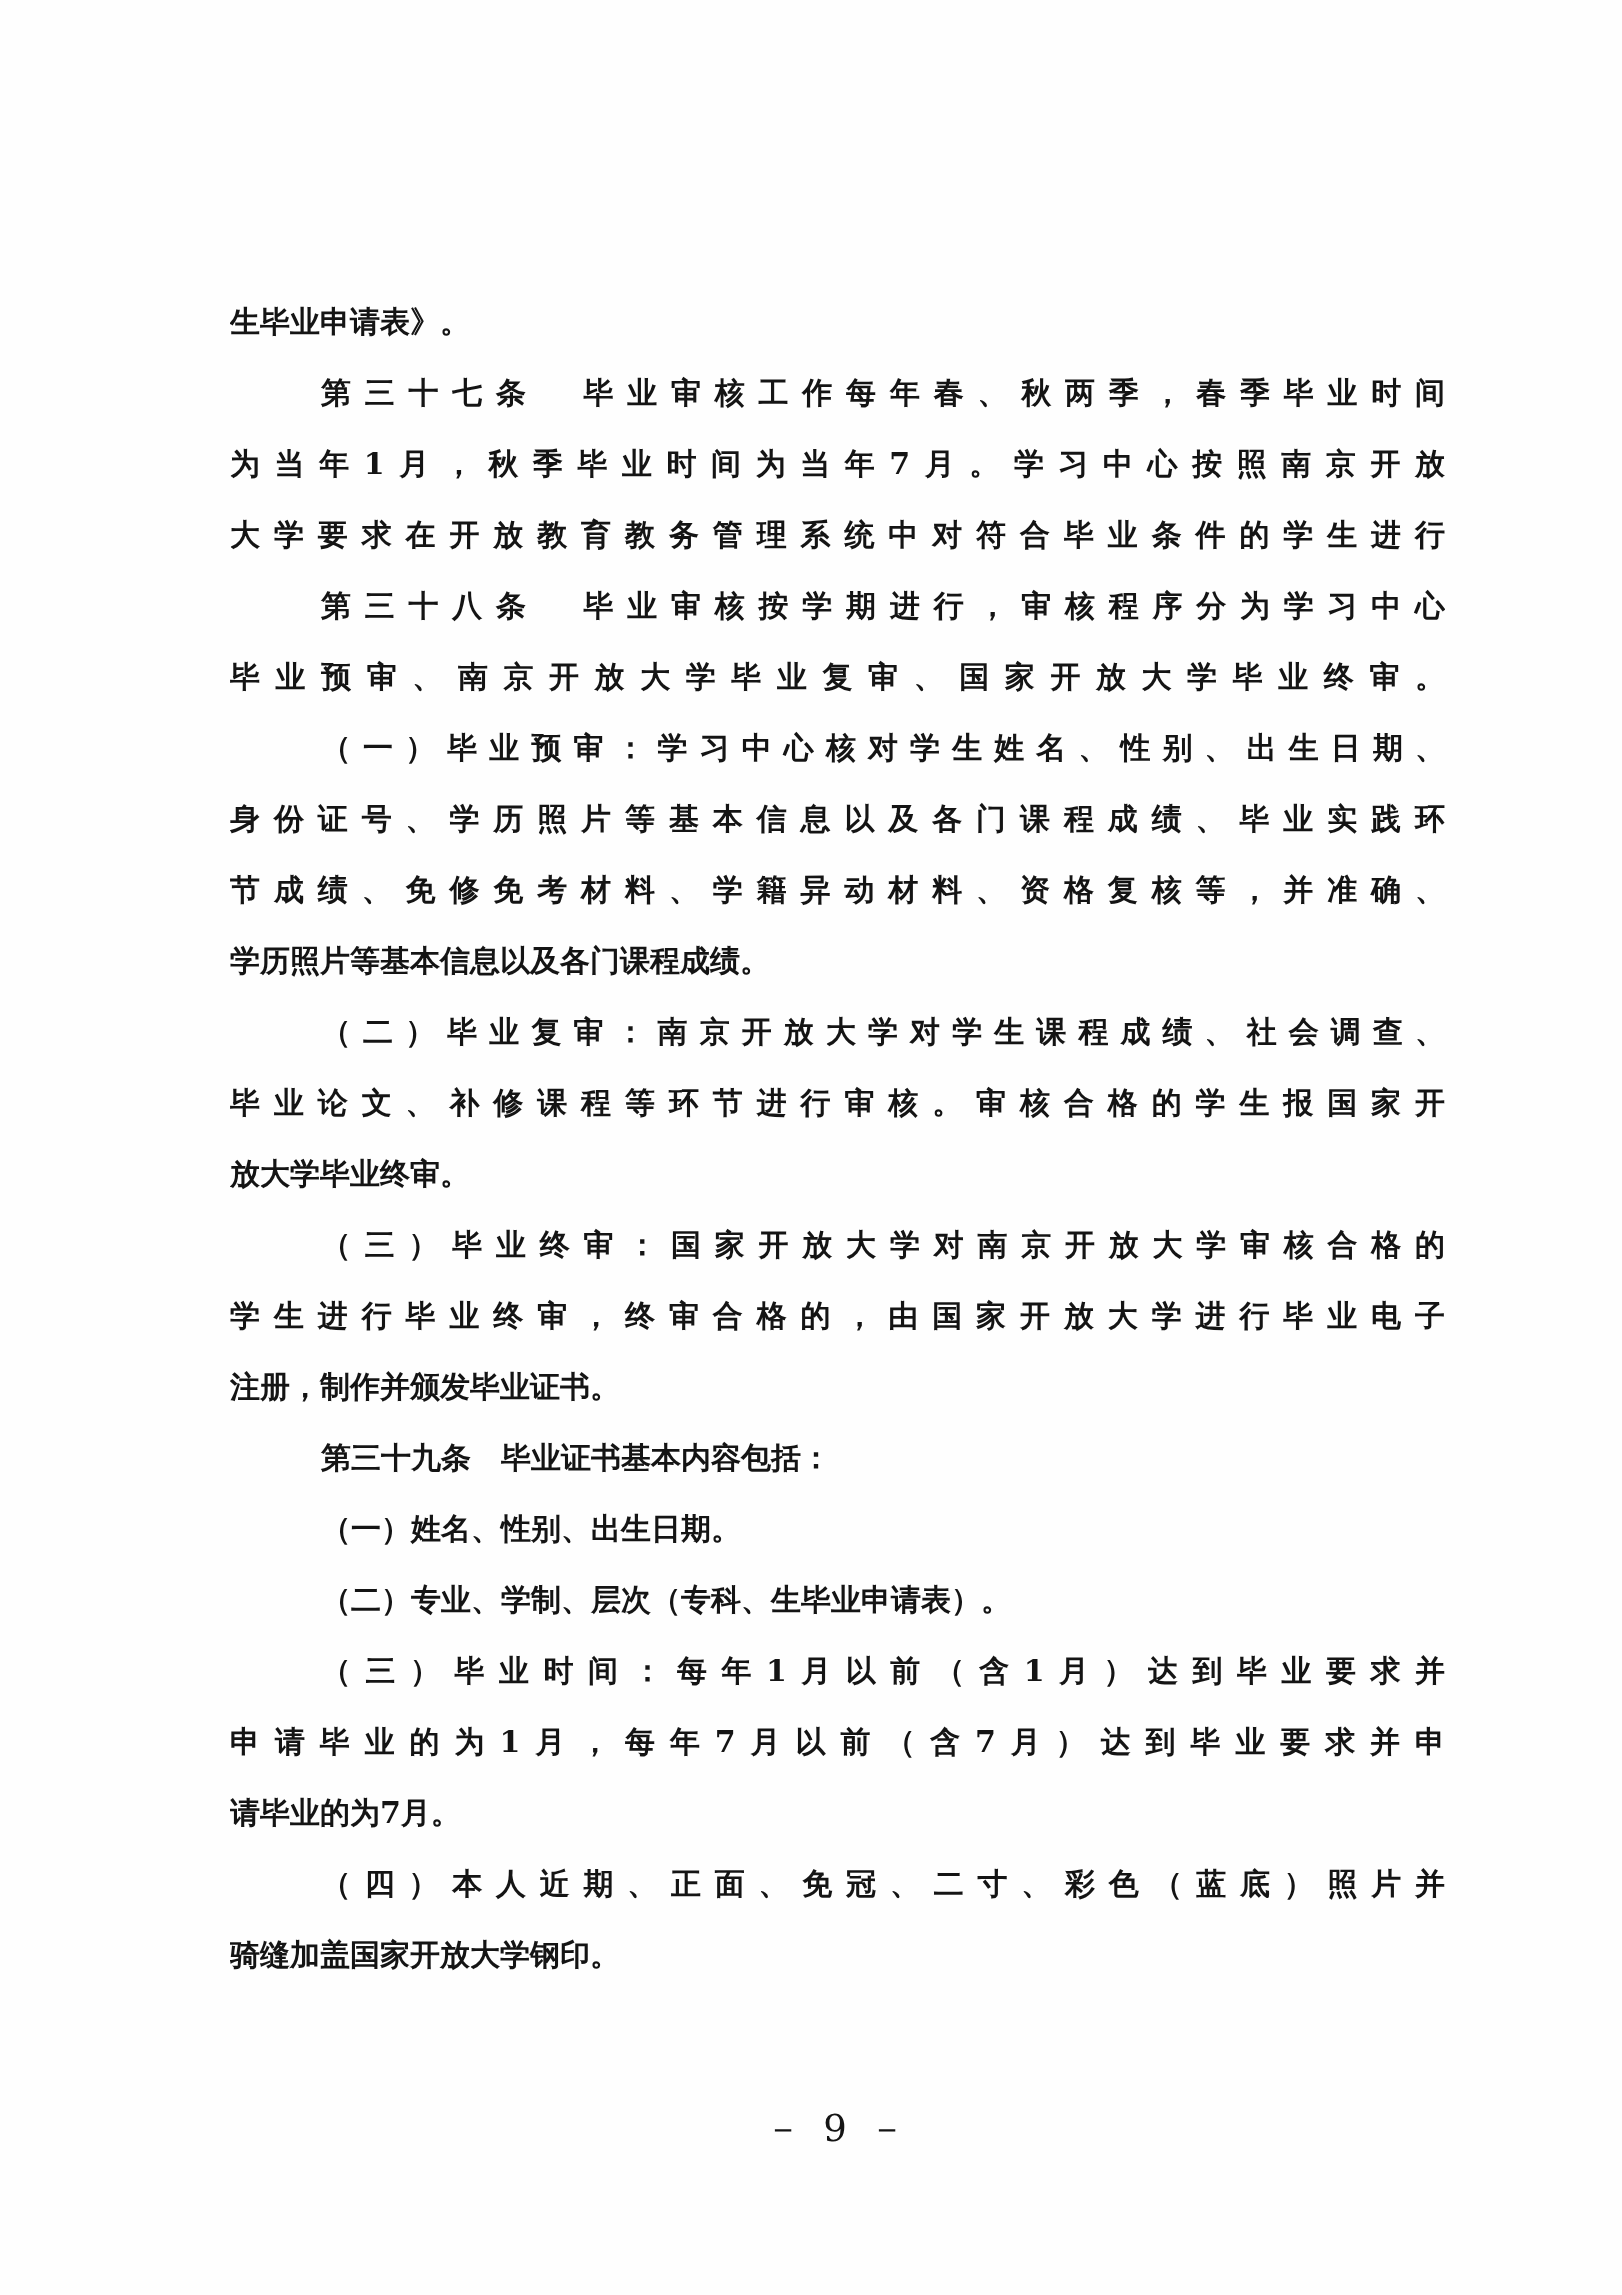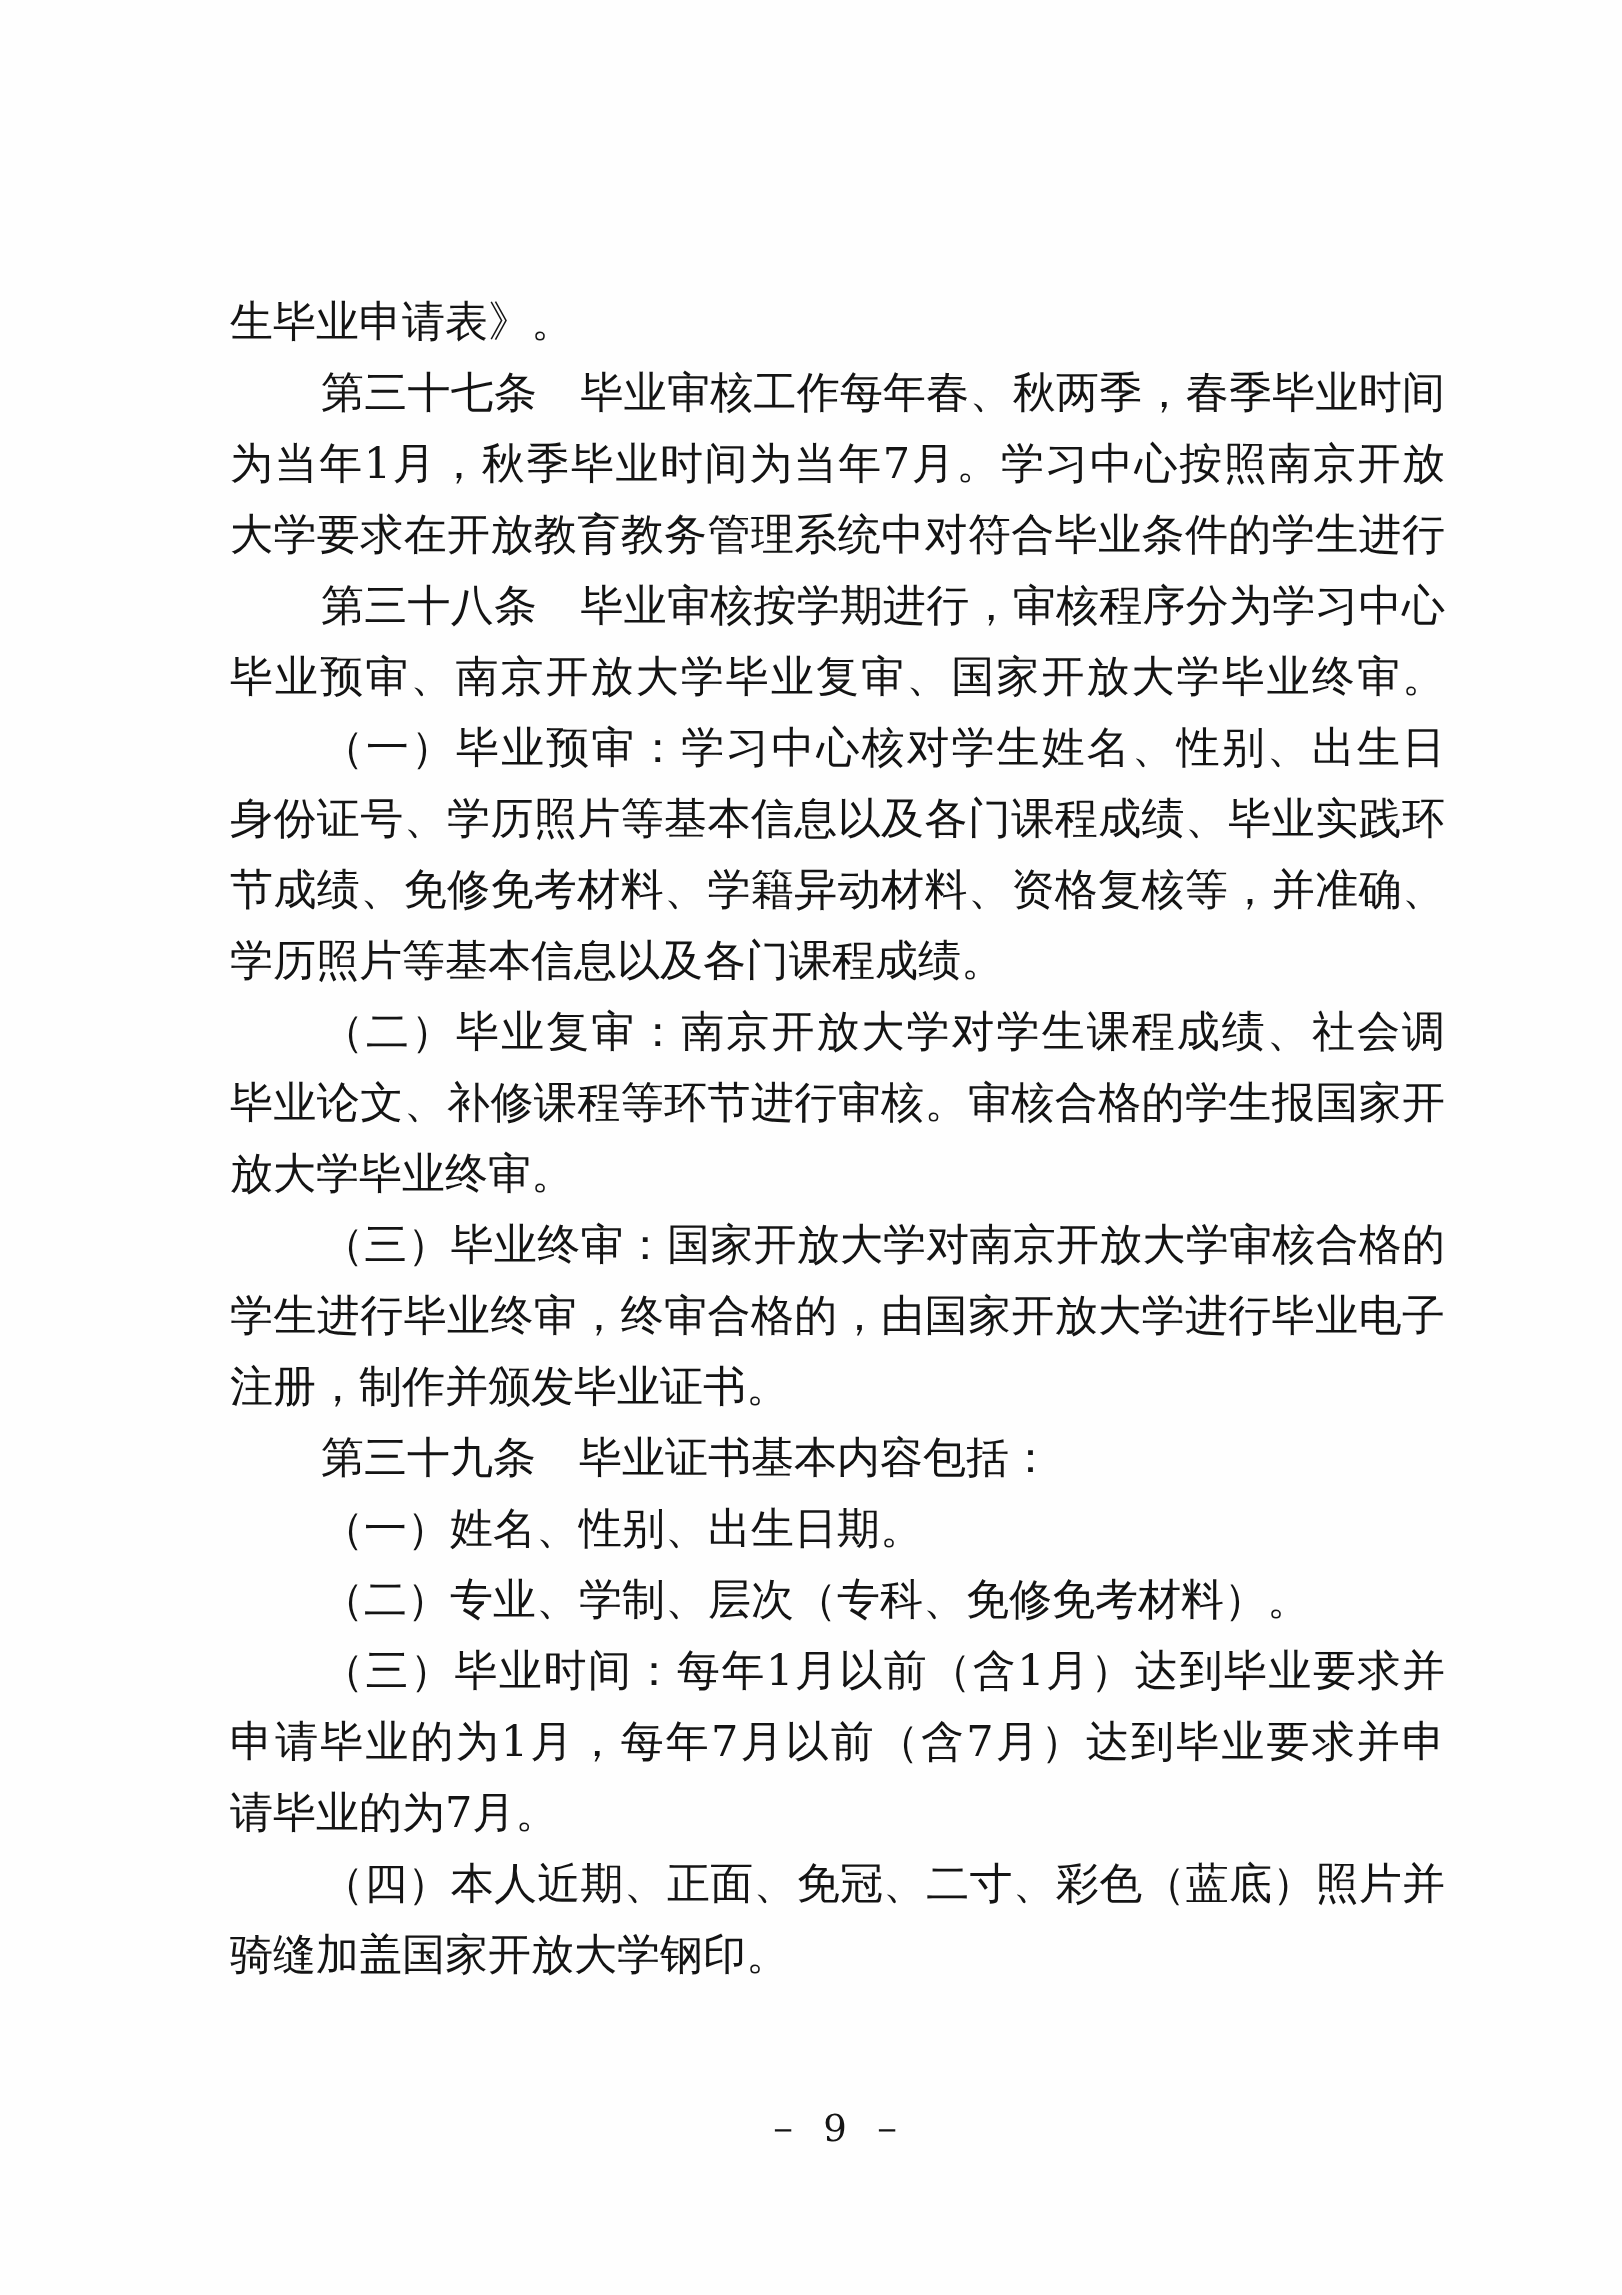--- a/index.html
+++ b/index.html
@@ -18,24 +18,25 @@
   }
   .text-block {
     position: absolute;
     left: 230px;
     top: 286px;
     width: 1215px;
   }
   .line {
     height: 71px;
     line-height: 71px;
-    font-size: 43px;
+    font-size: 30px;
     white-space: normal;
     overflow: hidden;
     text-align: left;
+    font-weight: bold;
   }
   .line.justify {
     text-align: justify;
     text-align-last: justify;
     text-justify: inter-character;
   }
   .line.indent {
     text-indent: 91px;
   }
   .page-footer {
@@ -66,21 +67,21 @@
     <div class="line justify">节成绩、免修免考材料、学籍异动材料、资格复核等，并准确、</div>
     <div class="line">学历照片等基本信息以及各门课程成绩。</div>
     <div class="line indent justify">（二）毕业复审：南京开放大学对学生课程成绩、社会调查、</div>
     <div class="line justify">毕业论文、补修课程等环节进行审核。审核合格的学生报国家开</div>
     <div class="line">放大学毕业终审。</div>
     <div class="line indent justify">（三）毕业终审：国家开放大学对南京开放大学审核合格的</div>
     <div class="line justify">学生进行毕业终审，终审合格的，由国家开放大学进行毕业电子</div>
     <div class="line">注册，制作并颁发毕业证书。</div>
     <div class="line indent">第三十九条　毕业证书基本内容包括：</div>
     <div class="line indent">（一）姓名、性别、出生日期。</div>
-    <div class="line indent">（二）专业、学制、层次（专科、免修免考材料）。</div>
+    <div class="line indent">（二）专业、学制、层次（专科、生毕业申请表）。</div>
     <div class="line indent justify">（三）毕业时间：每年1月以前（含1月）达到毕业要求并</div>
     <div class="line justify">申请毕业的为1月，每年7月以前（含7月）达到毕业要求并申</div>
     <div class="line">请毕业的为7月。</div>
     <div class="line indent justify">（四）本人近期、正面、免冠、二寸、彩色（蓝底）照片并</div>
     <div class="line">骑缝加盖国家开放大学钢印。</div>
   </div>
 
   <div class="page-footer">－ 9 －</div>
 </div>
 

